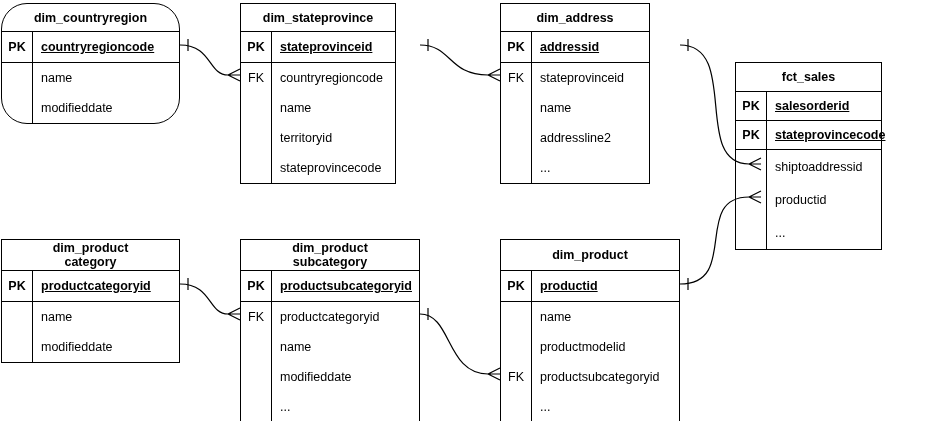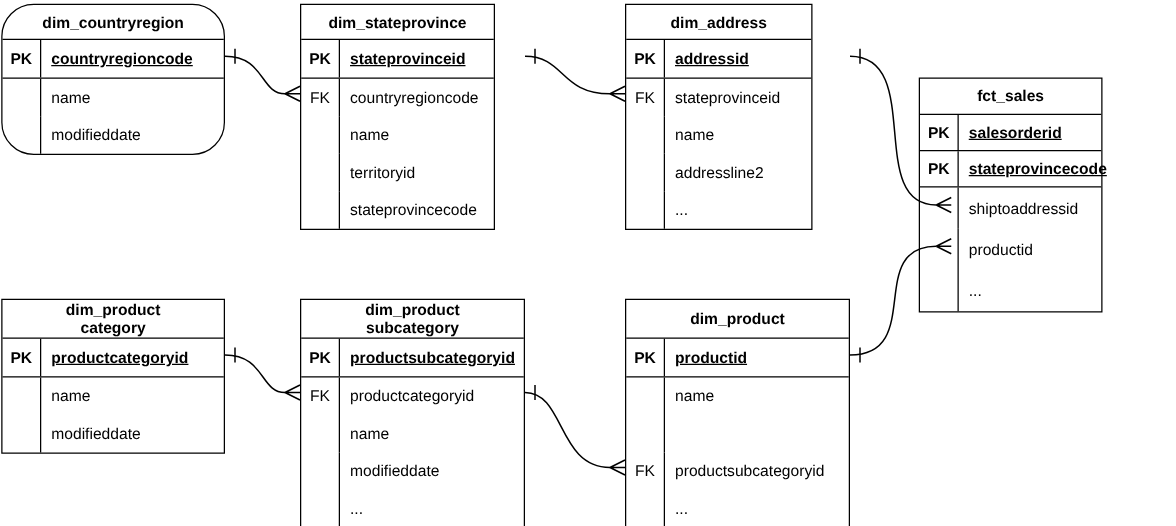--- a/index.html
+++ b/index.html
@@ -179,20 +179,21 @@
     <div class="row pkrow">
       <span class="key bold">PK</span>
       <span class="fld">productid</span>
     </div>
     <div class="row">
       <span class="key"></span>
       <span class="fld">name</span>
     </div>
     <div class="row">
       <span class="key"></span>
+      <span class="fld">productmodelid</span>
     </div>
     <div class="row">
       <span class="key">FK</span>
       <span class="fld">productsubcategoryid</span>
     </div>
     <div class="row">
       <span class="key"></span>
       <span class="fld">...</span>
     </div>
   </div>

